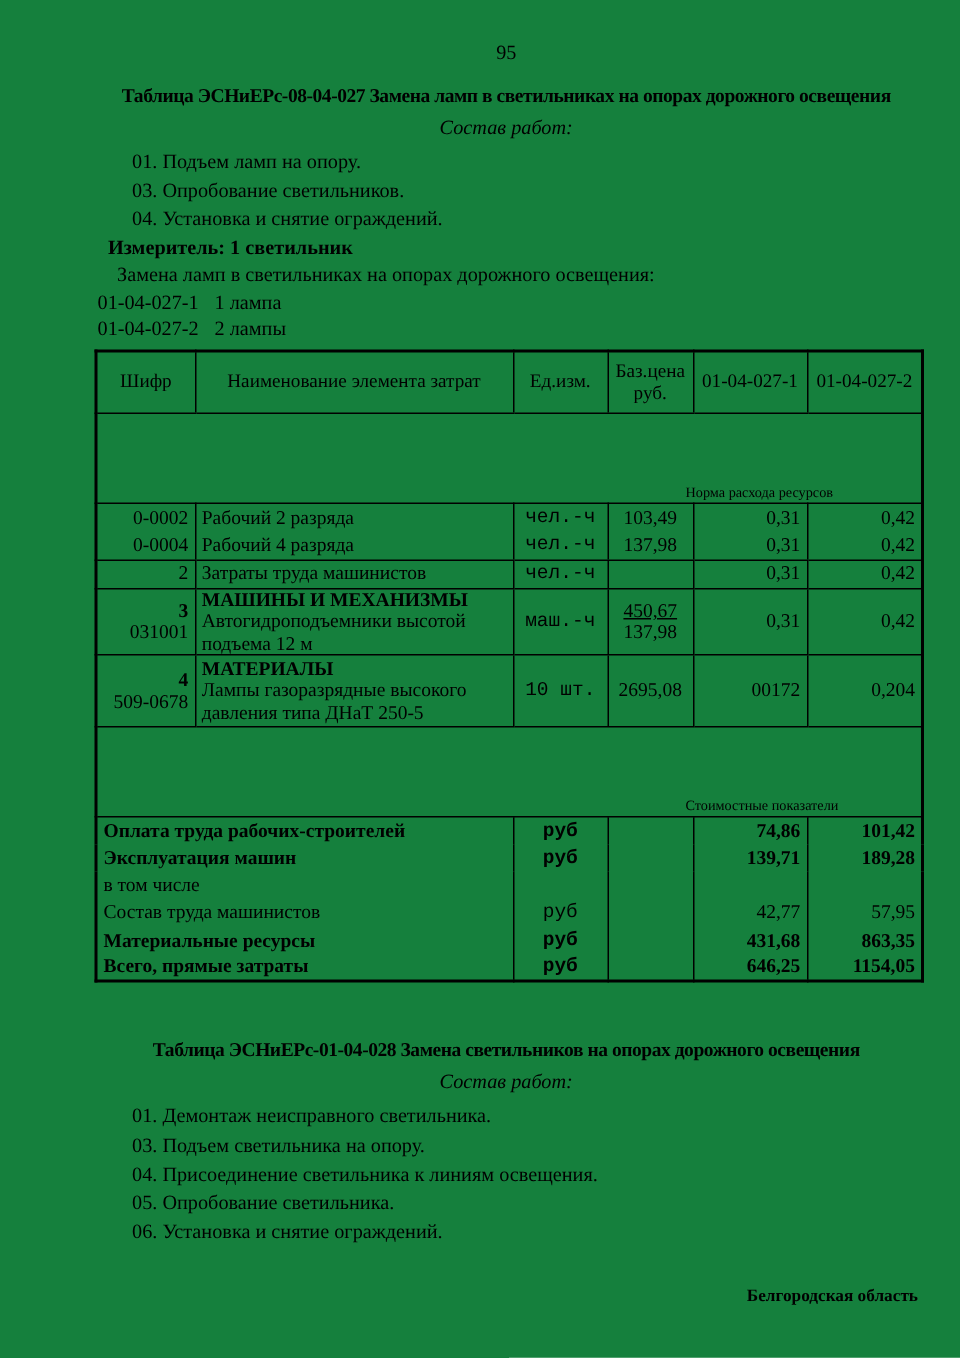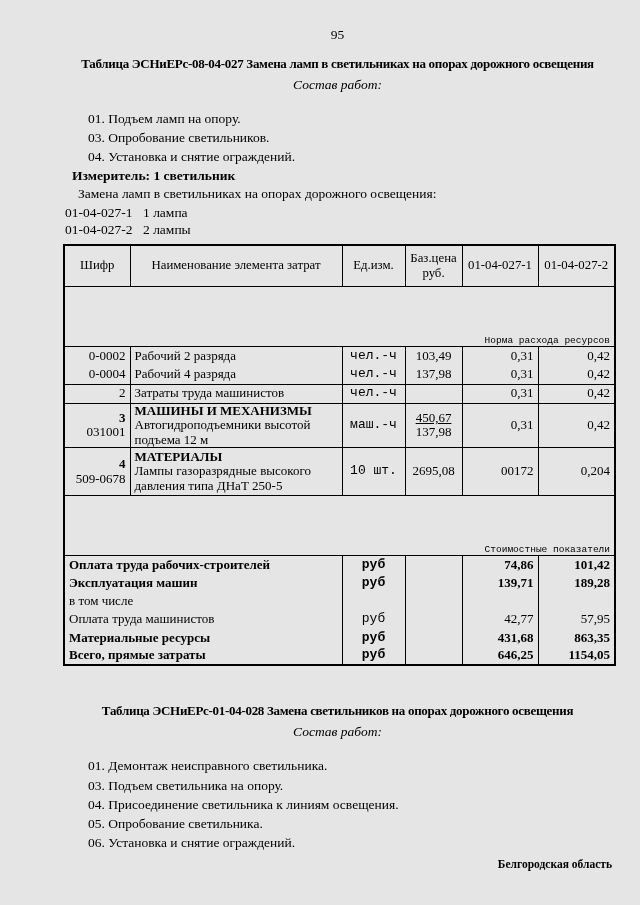--- a/index.html
+++ b/index.html
@@ -1,25 +1,25 @@
 <!DOCTYPE html>
 <html><head>
 <meta charset="utf-8">
 <style>
   html,body{margin:0;padding:0;}
   .doc{
-    position:relative; width:640px; height:905px; background:#e5e5e5;
+    position:relative; width:640px; height:905px; background:#15803d;
     font-family:"Liberation Serif", serif; color:#000; overflow:hidden;
   }
   .content{position:absolute; left:63px; top:0; width:549px;}
   .page-num{padding-top:27px; text-align:center; font-size:13.5px; line-height:16px;}
   .tbl-title{margin-top:12px; text-align:center; font-weight:bold; font-size:13px;
     letter-spacing:-0.3px; white-space:nowrap; line-height:17px;}
   .works-label{margin-top:4px; text-align:center; font-style:italic; font-size:13.5px; line-height:18px;}
-  .works{margin-top:15px; margin-left:25px;}
+  .works{margin-top:4px; margin-left:25px;}
   .works div{line-height:19.2px; font-size:13.5px;}
   .measure{margin-left:9px; font-weight:bold; font-size:13.5px; line-height:18.5px;}
   .intro{margin-left:15px; font-size:13.5px; line-height:18.5px;}
   .variants{margin-left:2px;}
   .variant{line-height:17.5px; font-size:13.5px;}
   .vcode{display:inline-block; width:78px;}
 
   table.est{border-collapse:collapse; table-layout:fixed; width:551px; margin-top:5px;
     border:2px solid #000; font-size:13px;}
   table.est th, table.est td{padding:0 4px; line-height:14.5px; vertical-align:middle;
@@ -28,22 +28,22 @@
   .bl{border-left:1px solid #000;}
   tr.lb > th, tr.lb > td{border-bottom:1px solid #000;}
   tr.r1{height:19px;} tr.rm{height:43px;} tr.rmat{height:48px;}
   td.code{text-align:right;}
   td.unit{text-align:center;font-family:Liberation Mono, monospace;}
   td.price{text-align:center; padding:0 1px;}
   td.val{text-align:right; padding-right:13px;}
   .b{font-weight:bold;}
   .u{text-decoration:underline;}
   td.strip{height:14px; padding:1px 0;}
-  .strip-inner{width:153px; margin-left:auto; text-align:right;
-    font-family:Liberation Mono, monospace; font-size:9.5px; line-height:11px;margin-top:48px;}
+  .strip-inner{width:153px; margin-left:auto; text-align:left;
+    font-family:Liberation Serif, serif; font-size:9.5px; line-height:11px;margin-top:48px;}
   tr.cost{height:18.3px;}
   tr.cost.b td{font-weight:bold;}
   td.costlbl{text-align:left; padding-left:8px;}
   .sec2{margin-top:36px;}
   .footer{position:absolute; right:28px; top:858px; font-weight:bold; font-size:11.5px;}
 </style>
 </head>
 <body>
 
 <div class="doc">
@@ -168,21 +168,21 @@
         <td class="bl val">189,28</td>
       </tr>
       <tr class="cost">
         <td class="costlbl" colspan="2">в том числе</td>
         <td class="bl unit"></td>
         <td class="bl"></td>
         <td class="bl val"></td>
         <td class="bl val"></td>
       </tr>
       <tr class="cost">
-        <td class="costlbl" colspan="2">Оплата труда машинистов</td>
+        <td class="costlbl" colspan="2">Состав труда машинистов</td>
         <td class="bl unit">руб</td>
         <td class="bl"></td>
         <td class="bl val">42,77</td>
         <td class="bl val">57,95</td>
       </tr>
       <tr class="cost b">
         <td class="costlbl" colspan="2">Материальные ресурсы</td>
         <td class="bl unit">руб</td>
         <td class="bl"></td>
         <td class="bl val">431,68</td>

